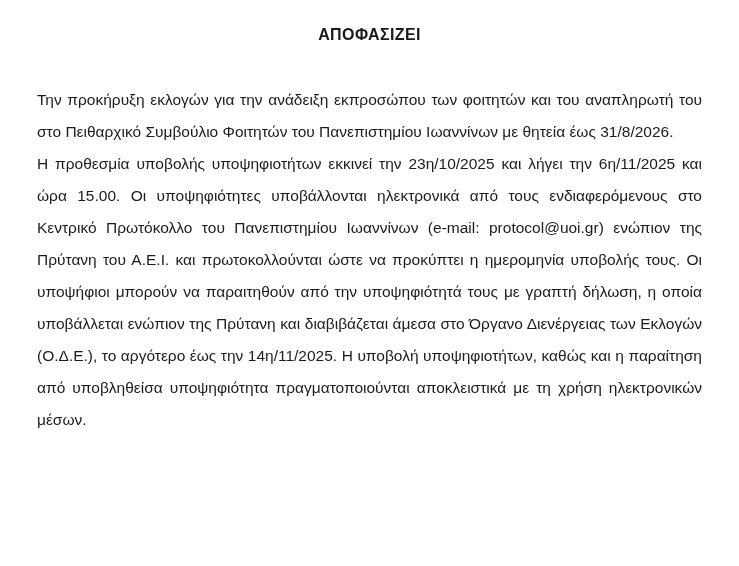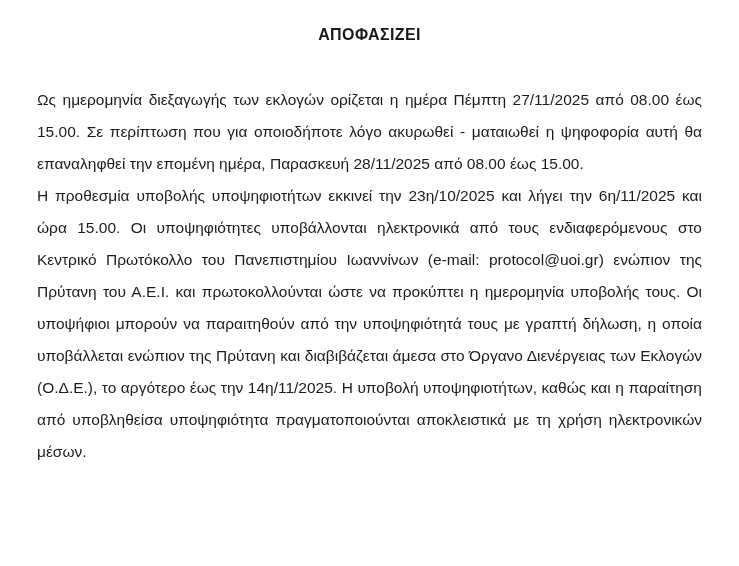--- a/index.html
+++ b/index.html
@@ -43,18 +43,18 @@
     cursor: pointer;
   }
 </style>
 </head>
 <body>
 
 <div class="page">
   <h1 class="doc-title">ΑΠΟΦΑΣΙΖΕΙ</h1>
 
   <div class="doc-body">
+    <p>Την προκήρυξη εκλογών για την ανάδειξη εκπροσώπου των φοιτητών και του αναπληρωτή του στο Πειθαρχικό Συμβούλιο Φοιτητών του Πανεπιστημίου Ιωαννίνων με θητεία έως 31/8/2026.</p>
 
-    <p>Ως ημερομηνία διεξαγωγής των εκλογών ορίζεται η ημέρα Πέμπτη 27/11/2025 από 08.00 έως 15.00. Σε περίπτωση που για οποιοδήποτε λόγο ακυρωθεί - ματαιωθεί η ψηφοφορία αυτή θα επαναληφθεί την επομένη ημέρα, Παρασκευή 28/11/2025 από 08.00 έως 15.00.</p>
 
     <p><span>Η προθεσμία υποβολής υποψηφιοτήτων εκκινεί την 23η/10/2025 και λήγει την 6η/11/2025 και ώρα 15.00. Οι υποψηφιότητες υποβάλλονται ηλεκτρονικά από τους ενδιαφερόμενους στο Κεντρικό Πρωτόκολλο του Πανεπιστημίου Ιωαννίνων (e-mail: </span><span class="email-link">protocol@uoi.gr</span><span>) ενώπιον της Πρύτανη του Α.Ε.Ι. και πρωτοκολλούνται ώστε να προκύπτει η ημερομηνία υποβολής τους. Οι υποψήφιοι μπορούν να παραιτηθούν από την υποψηφιότητά τους με γραπτή δήλωση, η οποία υποβάλλεται ενώπιον της Πρύτανη και διαβιβάζεται άμεσα στο Όργανο Διενέργειας των Εκλογών (Ο.Δ.Ε.), το αργότερο έως την 14η/11/2025. Η υποβολή υποψηφιοτήτων, καθώς και η παραίτηση από υποβληθείσα υποψηφιότητα πραγματοποιούνται αποκλειστικά με τη χρήση ηλεκτρονικών μέσων.</span></p>
   </div>
 </div>
 
 </body></html>

